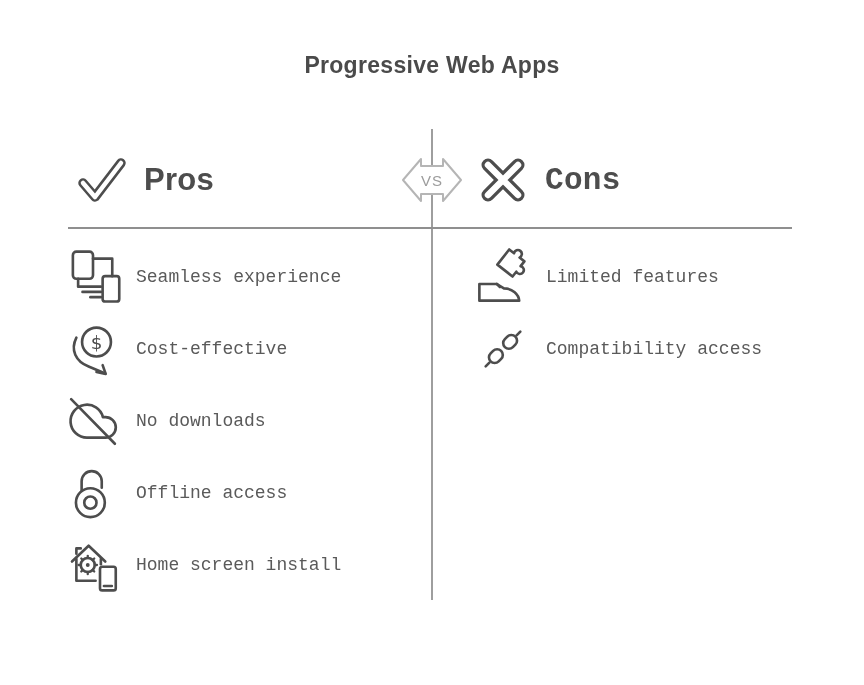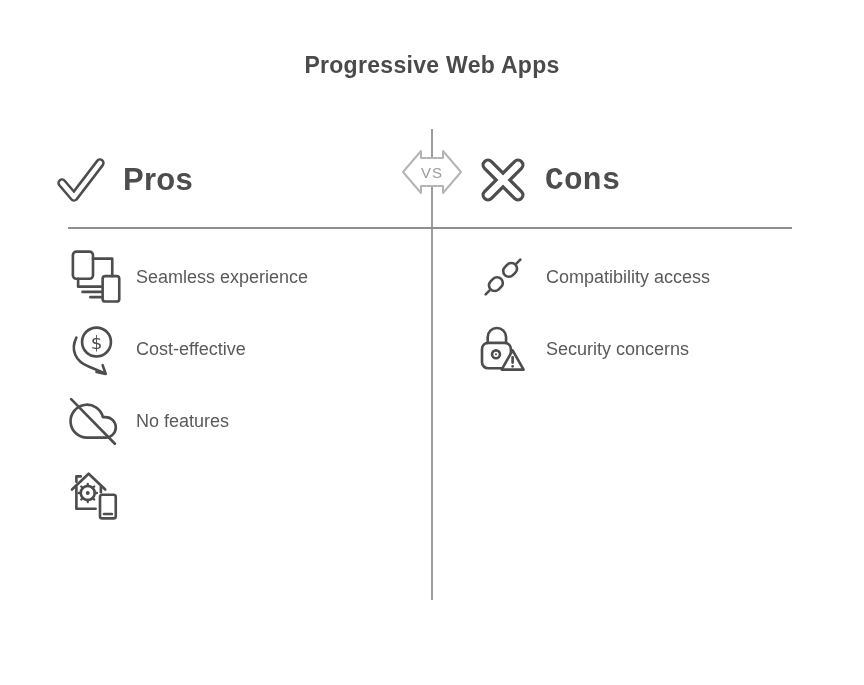--- a/index.html
+++ b/index.html
@@ -40,34 +40,34 @@
     left: 68px;
     top: 227px;
     width: 724px;
     height: 2px;
     background: #8f8f8f;
   }
 
   .vs-badge {
     position: absolute;
     left: 401px;
-    top: 145px;
+    top: 153px;
     width: 62px;
     height: 54px;
   }
 
   .col-header {
     position: absolute;
     top: 150px;
     display: flex;
     align-items: center;
     gap: 13px;
     height: 60px;
   }
-  .col-header.pros { left: 52px; }
+  .col-header.pros { left: 73px; }
   .col-header.cons { left: 474px; font-family: Liberation Mono, monospace; }
 
   .col-header h2 {
     font-size: 31px;
     font-weight: 700;
     color: #4d4d4d;
     letter-spacing: 0.3px;
   }
 
   .items {
@@ -93,20 +93,21 @@
     display: flex;
     align-items: center;
     justify-content: center;
   }
   .icon-box svg { overflow: visible; }
 
   .row .label {
     font-size: 18px;
     font-weight: 400;
     color: #5a5a5a;
+    font-family: Liberation Mono, monospace;
   }
 
   .ic { stroke: #4d4d4d; stroke-width: 3; fill: none; stroke-linecap: round; stroke-linejoin: round; }
   .ic-fill { fill: #4d4d4d; stroke: none; }
 </style>
 </head>
 <body>
 
 <div class="canvas">
 
@@ -172,23 +173,33 @@
 
     <div class="row">
       <span class="icon-box">
         <svg width="56" height="56" viewBox="0 0 64 64">
           <g transform="translate(4,4) scale(2.35)">
             <path d="M18 10 h-1.26 A8 8 0 1 0 9 20 h9 a5 5 0 0 0 0 -10 z" fill="none" stroke="#4d4d4d" stroke-width="1.3" stroke-linecap="round" stroke-linejoin="round"></path>
           </g>
           <path class="ic" d="M7 7 L57 58"></path>
         </svg>
       </span>
-      <span class="label">No features</span>
-    </div>
-
+      <span class="label">No downloads</span>
+    </div>
+
+    <div class="row">
+      <span class="icon-box">
+        <svg width="56" height="56" viewBox="0 0 64 64">
+          <circle class="ic" cx="29" cy="43" r="16.5"></circle>
+          <circle class="ic" cx="29" cy="43" r="7"></circle>
+          <path class="ic" d="M19 29 V18.5 a11.5 11.5 0 0 1 23 0 V26"></path>
+        </svg>
+      </span>
+      <span class="label">Offline access</span>
+    </div>
 
     <div class="row">
       <span class="icon-box">
         <svg width="56" height="56" viewBox="0 0 64 64">
           <path class="ic" d="M8 28 L27 10 L46 28"></path>
           <path class="ic" d="M13 19 V13 H18"></path>
           <path class="ic" d="M13 25 V50 H35"></path>
           <path class="ic" d="M41 25 V31"></path>
           <circle class="ic" cx="26" cy="32" r="8" stroke-width="2.6"></circle>
           <g stroke="#4d4d4d" stroke-width="2.6" stroke-linecap="round">
@@ -199,53 +210,48 @@
             <line x1="18.6" y1="24.6" x2="20.4" y2="26.4"></line>
             <line x1="31.6" y1="37.6" x2="33.4" y2="39.4"></line>
             <line x1="18.6" y1="39.4" x2="20.4" y2="37.6"></line>
             <line x1="31.6" y1="26.4" x2="33.4" y2="24.6"></line>
           </g>
           <circle class="ic-fill" cx="26" cy="32" r="2.2"></circle>
           <rect class="ic" x="40" y="34" width="18" height="27" rx="2.5" fill="#ffffff"></rect>
           <path class="ic" d="M44.5 56 H53.5" stroke-width="2.4"></path>
         </svg>
       </span>
+      <span class="label">Home screen install</span>
     </div>
 
   </div>
 
   <div class="items cons">
 
+    <div class="row">
+      <span class="icon-box">
+        <svg width="56" height="56" viewBox="0 0 64 64">
+          <path class="ic" transform="translate(41,16) rotate(38)" d="M-11,-11 H-4 a4.5,4.5 0 1 1 8,0 H11 V-4 a4.5,4.5 0 1 1 0,8 V11 H-11 Z"></path>
+          <path class="ic" d="M5 59 V40 H25 L33 45 C43 45 50 52 50.5 59 Z"></path>
+          <path class="ic" d="M25 40 L28.5 43.5"></path>
+        </svg>
+      </span>
+      <span class="label">Limited features</span>
+    </div>
 
     <div class="row">
       <span class="icon-box">
         <svg width="56" height="56" viewBox="0 0 64 64">
           <g transform="rotate(-45 32 32)">
             <rect class="ic" x="12" y="25.5" width="17" height="13" rx="6.5"></rect>
             <rect class="ic" x="35" y="25.5" width="17" height="13" rx="6.5"></rect>
             <path class="ic" d="M4 32 H10"></path>
             <path class="ic" d="M54 32 H60"></path>
           </g>
         </svg>
       </span>
       <span class="label">Compatibility access</span>
     </div>
 
-    <div class="row">
-      <span class="icon-box">
-        <svg width="56" height="56" viewBox="0 0 64 64">
-          <rect class="ic" x="8" y="25" width="33" height="29" rx="7"></rect>
-          <path class="ic" d="M14.5 25 v-6.5 a10.5 10.5 0 0 1 21 0 V25"></path>
-          <circle class="ic" cx="24" cy="38" r="4.5" stroke-width="2.6"></circle>
-          <circle class="ic-fill" cx="24" cy="38" r="1.2"></circle>
-          <g transform="translate(30,32)">
-            <path d="M13 1.5 L25.5 23.5 H0.5 Z" fill="#ffffff" stroke="#4d4d4d" stroke-width="3" stroke-linejoin="round"></path>
-            <path class="ic" d="M13 9.5 V15.5" stroke-width="2.8"></path>
-            <circle class="ic-fill" cx="13" cy="19.8" r="1.5"></circle>
-          </g>
-        </svg>
-      </span>
-      <span class="label">Security concerns</span>
-    </div>
 
   </div>
 
 </div>
 
 </body></html>

